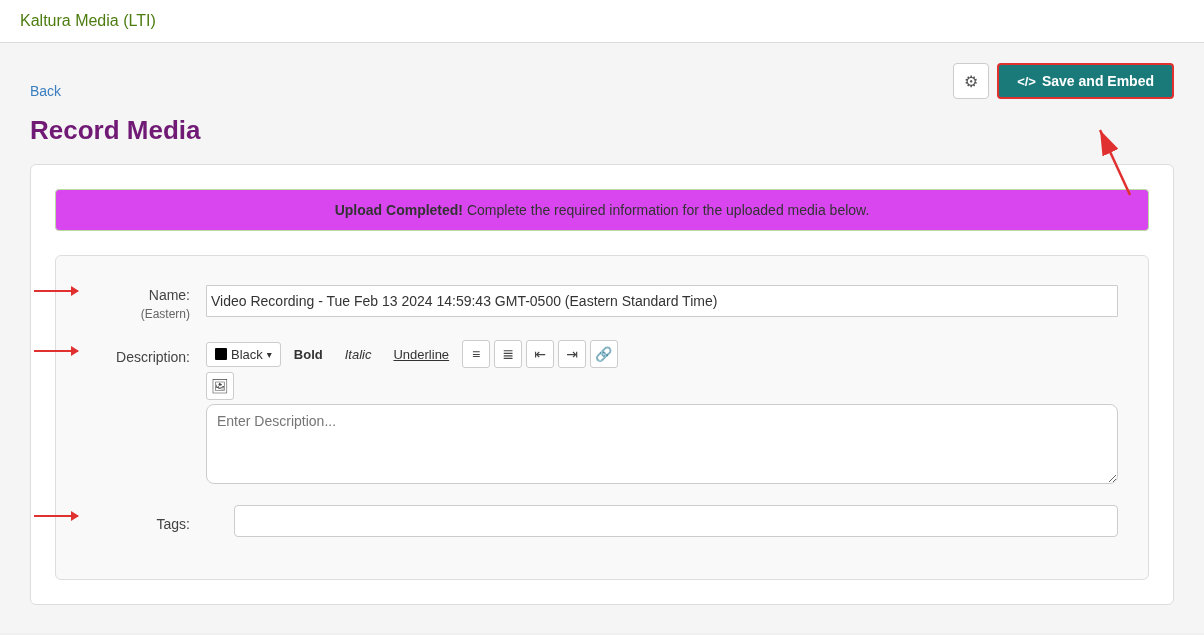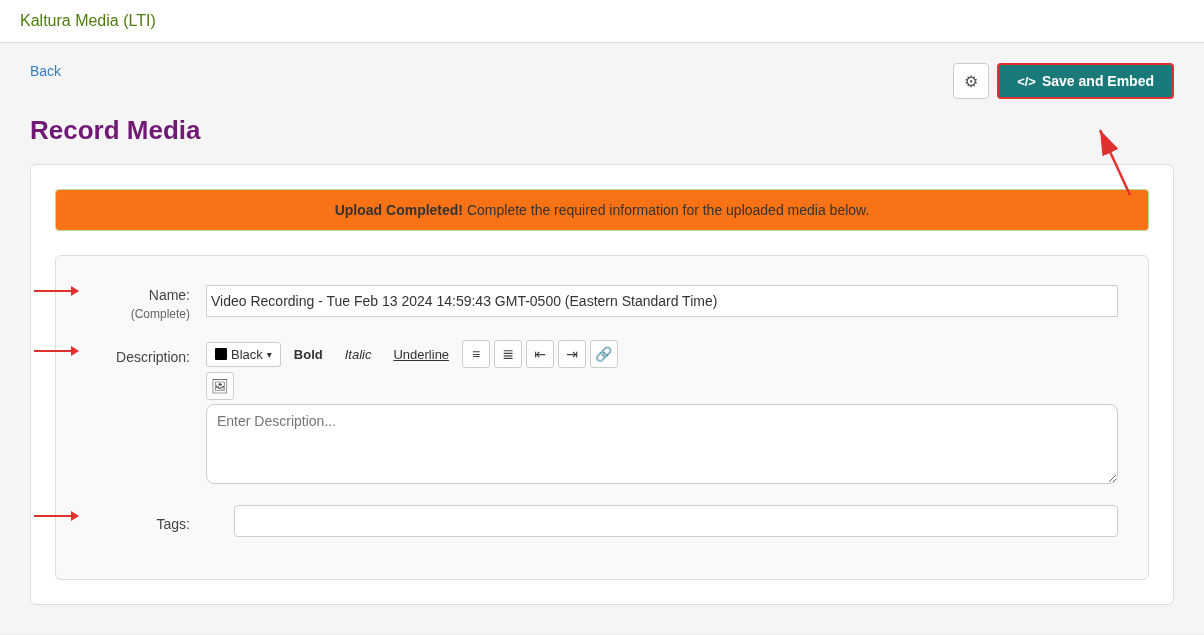--- a/index.html
+++ b/index.html
@@ -25,21 +25,21 @@
     .main-content {
       background: #f5f5f5;
       padding: 20px 30px;
       min-height: 590px;
     }
 
     
     .header-row {
       display: flex;
       justify-content: space-between;
-      align-items: flex-start;
+      align-items: flex-end;
       margin-bottom: 16px;
     }
 
     .back-link {
       color: #3a7ebf;
       text-decoration: none;
       font-size: 14px;
       cursor: pointer;
     }
 
@@ -93,21 +93,21 @@
     
     .card {
       background: #ffffff;
       border: 1px solid #ddd;
       border-radius: 6px;
       padding: 24px;
     }
 
     
     .success-banner {
-      background: #f97316;
+      background: #d946ef;
       border: 1px solid #b8dca0;
       border-radius: 4px;
       padding: 12px 20px;
       text-align: center;
       margin-bottom: 24px;
       font-size: 14px;
       color: #333;
     }
 
     .success-banner strong {
@@ -311,21 +311,21 @@
 
         <div class="form-row" style="position:relative;">
 
           <div style="position:absolute; left:-52px; top:10px; display:flex; align-items:center;">
             <div style="width:44px; height:2px; background:#e03030; position:relative;">
               <div style="position:absolute; right:-1px; top:-4px; border-left:8px solid #e03030; border-top:5px solid transparent; border-bottom:5px solid transparent;"></div>
             </div>
           </div>
           <div class="form-label">
             <span>Name:</span>
-            <span class="required-note">(Complete)</span>
+            <span class="required-note">(Eastern)</span>
           </div>
           <div class="form-input-area">
             <input type="text" class="text-input" value="Video Recording - Tue Feb 13 2024 14:59:43 GMT-0500 (Eastern Standard Time)" style="">
           </div>
         </div>
 
         <div class="form-row" style="align-items:flex-start; position:relative;">
 
           <div style="position:absolute; left:-52px; top:10px; display:flex; align-items:center;">
             <div style="width:44px; height:2px; background:#e03030; position:relative;">

